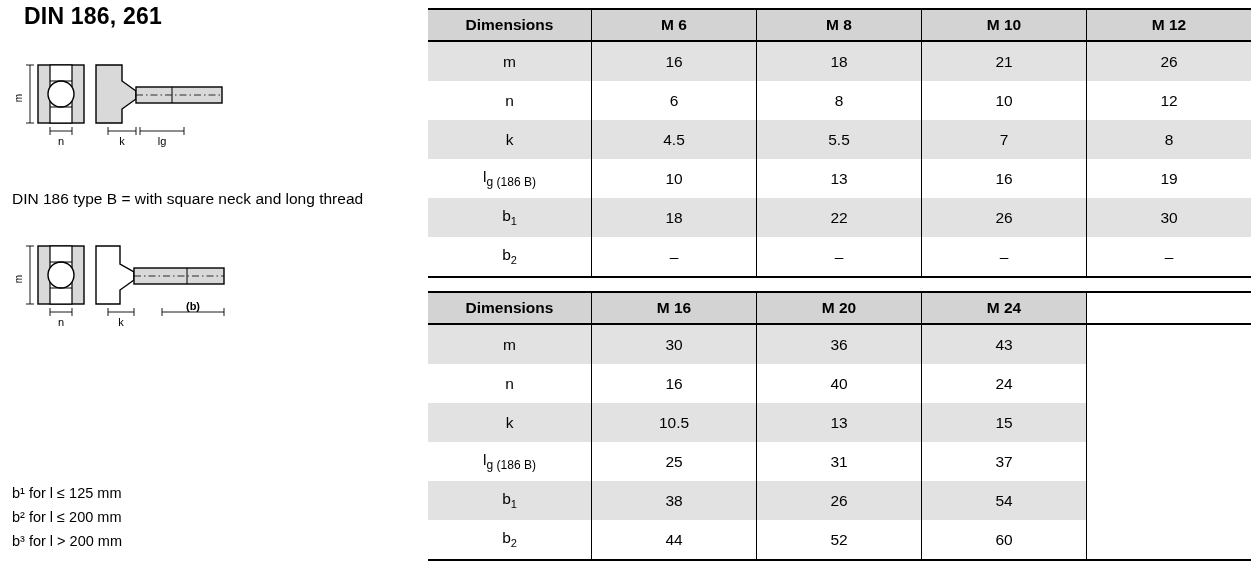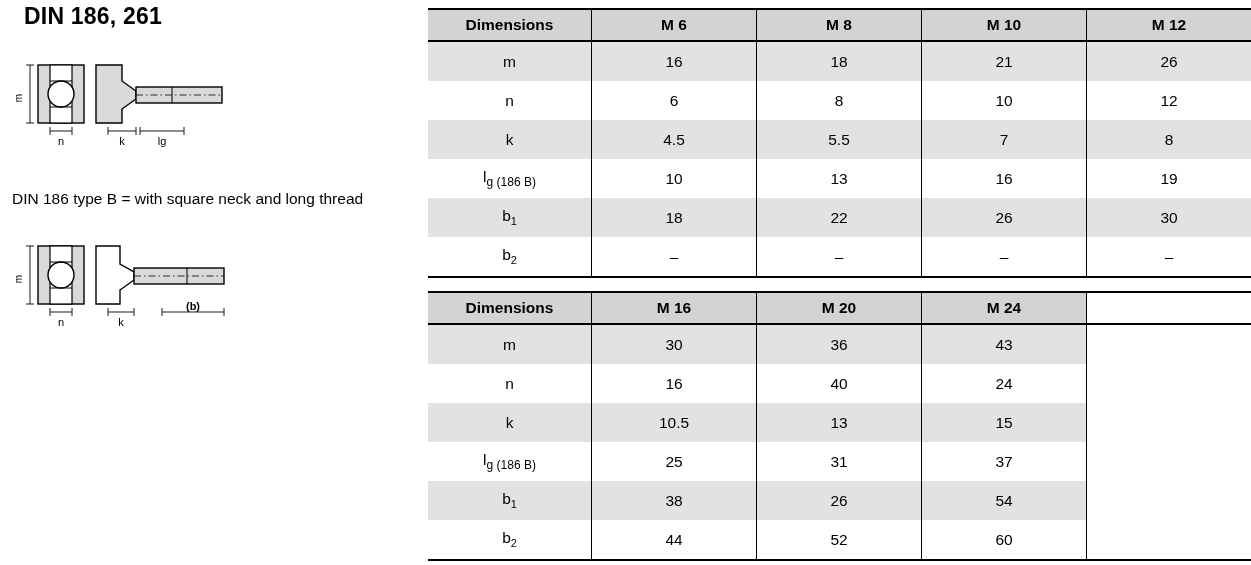--- a/index.html
+++ b/index.html
@@ -198,20 +198,25 @@
         <text x="109" y="94" font-family="Liberation Sans, sans-serif" font-size="11" text-anchor="middle">k</text>
 
         <line x1="150" y1="80" x2="212" y2="80" stroke="#000" stroke-width="0.9"></line>
         <line x1="150" y1="76" x2="150" y2="84" stroke="#000" stroke-width="0.9"></line>
         <line x1="212" y1="76" x2="212" y2="84" stroke="#000" stroke-width="0.9"></line>
         <text x="181" y="78" font-family="Liberation Sans, sans-serif" font-size="11" font-weight="bold" text-anchor="middle">(b)</text>
       </svg>
     </div>
   </div>
 
+  <div class="notes">
+    <div>b¹ for l ≤ 125 mm</div>
+    <div>b² for l ≤ 200 mm</div>
+    <div>b³ for l &gt; 200 mm</div>
+  </div>
 
   <table class="table-block" id="table-1">
     <thead>
       <tr class="hdr">
         <th class="col-dim">Dimensions</th>
         <th class="col-val sep">M 6</th>
         <th class="col-val sep">M 8</th>
         <th class="col-val sep">M 10</th>
         <th class="col-val sep">M 12</th>
       </tr>

